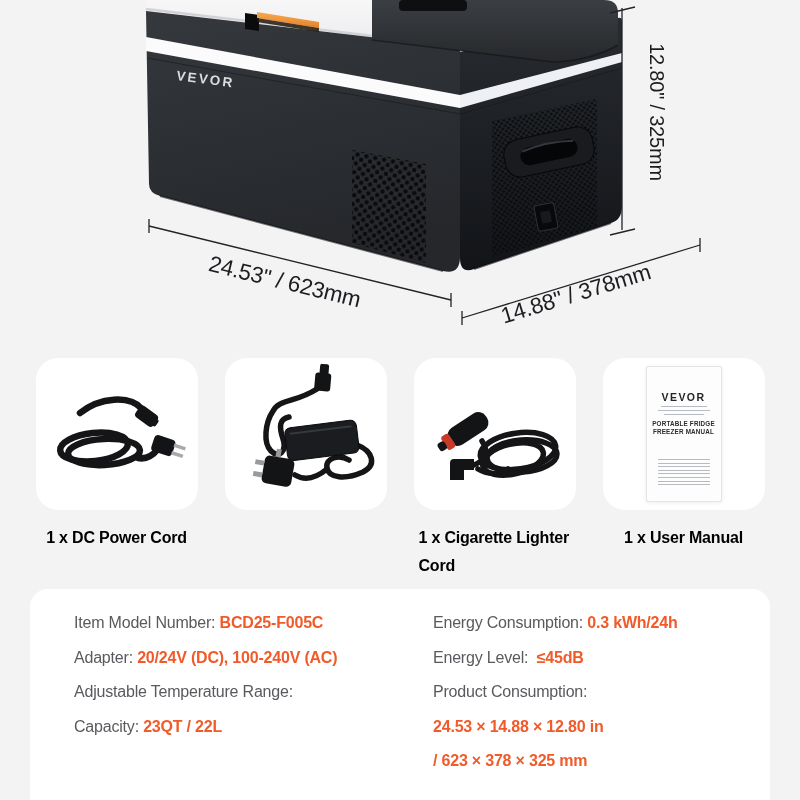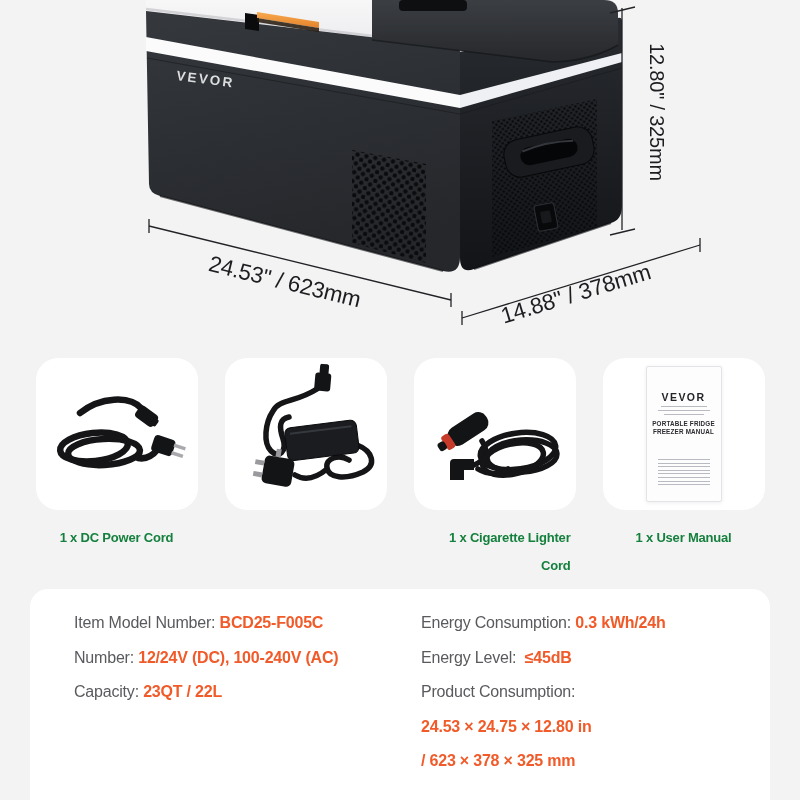--- a/index.html
+++ b/index.html
@@ -14,22 +14,22 @@
   .accessories{
     position:absolute;top:358px;left:22px;width:756px;
     display:flex;justify-content:space-between;
   }
   .acc-item{width:189px;display:flex;flex-direction:column;align-items:center;}
   .acc-card{
     width:162px;height:152px;background:#ffffff;border-radius:22px;
     display:flex;align-items:center;justify-content:center;
   }
   .acc-label{
-    margin-top:14px;max-width:152px;text-align:right;
-    font-size:13px;line-height:28px;font-weight:600;color:#15803d;
+    margin-top:14px;max-width:152px;text-align:left;
+    font-size:16px;line-height:28px;font-weight:600;color:#000000;
     letter-spacing:-0.2px;
   }
   
   .manual-sheet{
     width:76px;height:136px;background:#fdfdfe;
     border:1px solid #e3e3e8;border-radius:2px;
     box-shadow:0 1px 4px rgba(0,0,0,.07);
     text-align:center;box-sizing:border-box;padding-top:24px;
   }
   .m-brand{font-size:10.5px;font-weight:bold;letter-spacing:1.4px;color:#242428;}
@@ -37,21 +37,21 @@
   .m-title{margin-top:5px;font-size:6.3px;font-weight:bold;color:#2b2b30;line-height:8px;letter-spacing:.2px;}
   .m-para{width:52px;height:27px;margin:23px auto 0;
     background:repeating-linear-gradient(180deg,#b9bbc2 0 1px,transparent 1px 3.6px);}
   
   .specs-panel{
     position:absolute;left:30px;top:589px;width:740px;height:250px;
     background:#ffffff;border-radius:18px;
   }
   .spec-col{position:absolute;top:17px;}
   .spec-col.left{left:44px;}
-  .spec-col.right{left:391px;}
+  .spec-col.right{left:403px;}
   .spec-line{height:34.5px;line-height:34.5px;font-size:16px;white-space:pre;letter-spacing:-0.2px;}
   .spec-line .lbl{color:#595a5e;font-weight:400;}
   .spec-line .val{color:#f15a29;font-weight:700;}
   svg text{font-family:"Liberation Sans","DejaVu Sans",sans-serif;}
 </style>
 </head>
 <body>
 
 <div class="hero">
 <svg width="800" height="345" viewBox="0 0 800 345">
@@ -235,23 +235,24 @@
         <div class="m-para"></div>
       </div>
     </div>
     <div class="acc-label">1 x User Manual</div>
   </div>
 </div>
 
 <div class="specs-panel">
   <div class="spec-col left">
     <div class="spec-line"><span class="lbl">Item Model Number: </span><span class="val">BCD25-F005C</span></div>
-    <div class="spec-line"><span class="lbl">Number: </span><span class="val">12/24V (DC), 100-240V (AC)</span></div>
+    <div class="spec-line"><span class="lbl">Adapter: </span><span class="val">20/24V (DC), 100-240V (AC)</span></div>
+    <div class="spec-line"><span class="lbl">Adjustable Temperature Range:</span><span class="val"></span></div>
     <div class="spec-line"><span class="lbl">Capacity: </span><span class="val">23QT / 22L</span></div>
   </div>
   <div class="spec-col right">
     <div class="spec-line"><span class="lbl">Energy Consumption: </span><span class="val">0.3 kWh/24h</span></div>
     <div class="spec-line"><span class="lbl">Energy Level:  </span><span class="val">≤45dB</span></div>
     <div class="spec-line"><span class="lbl">Product Consumption:</span><span class="val"></span></div>
-    <div class="spec-line"><span class="lbl"></span><span class="val">24.53 × 24.75 × 12.80 in</span></div>
+    <div class="spec-line"><span class="lbl"></span><span class="val">24.53 × 14.88 × 12.80 in</span></div>
     <div class="spec-line"><span class="lbl"></span><span class="val">/ 623 × 378 × 325 mm</span></div>
   </div>
 </div>
 
 </body></html>

